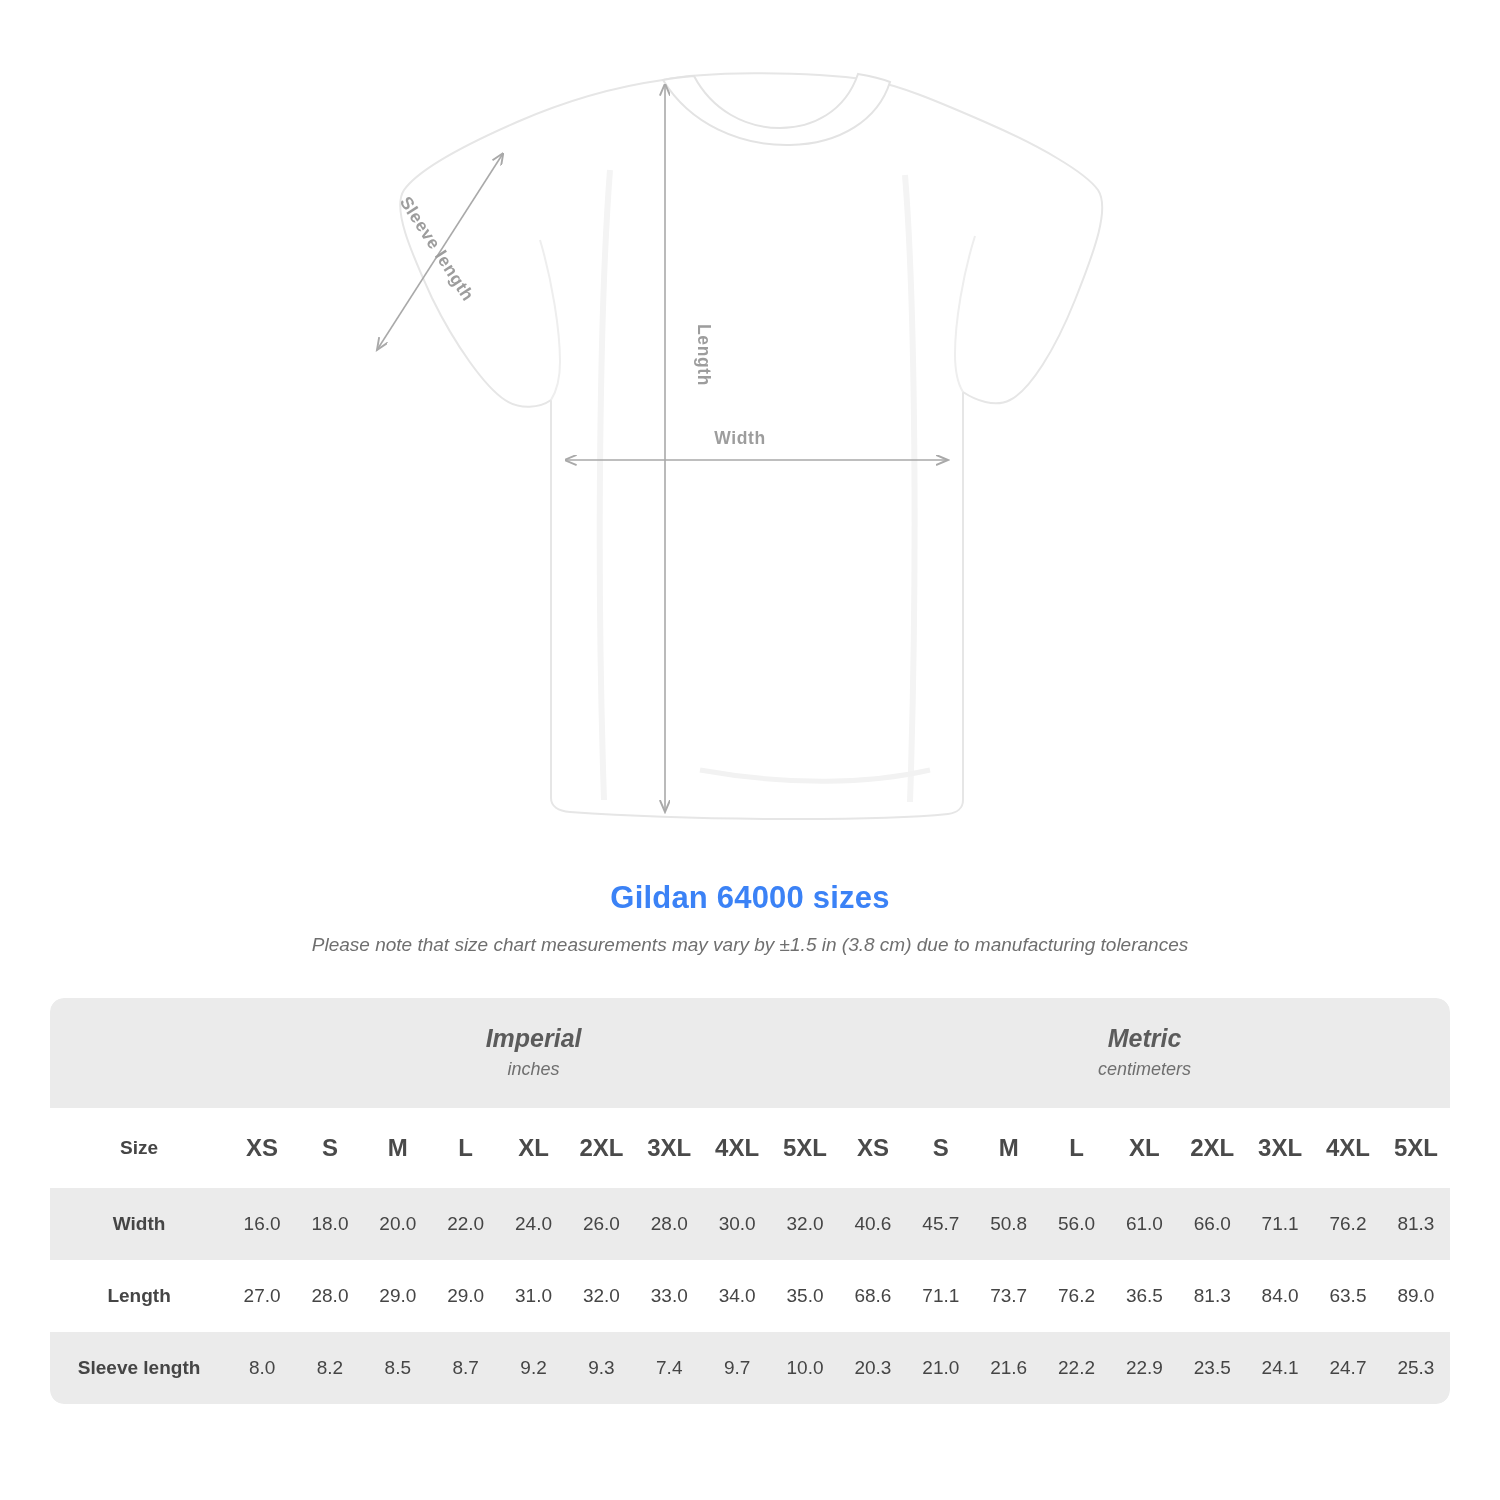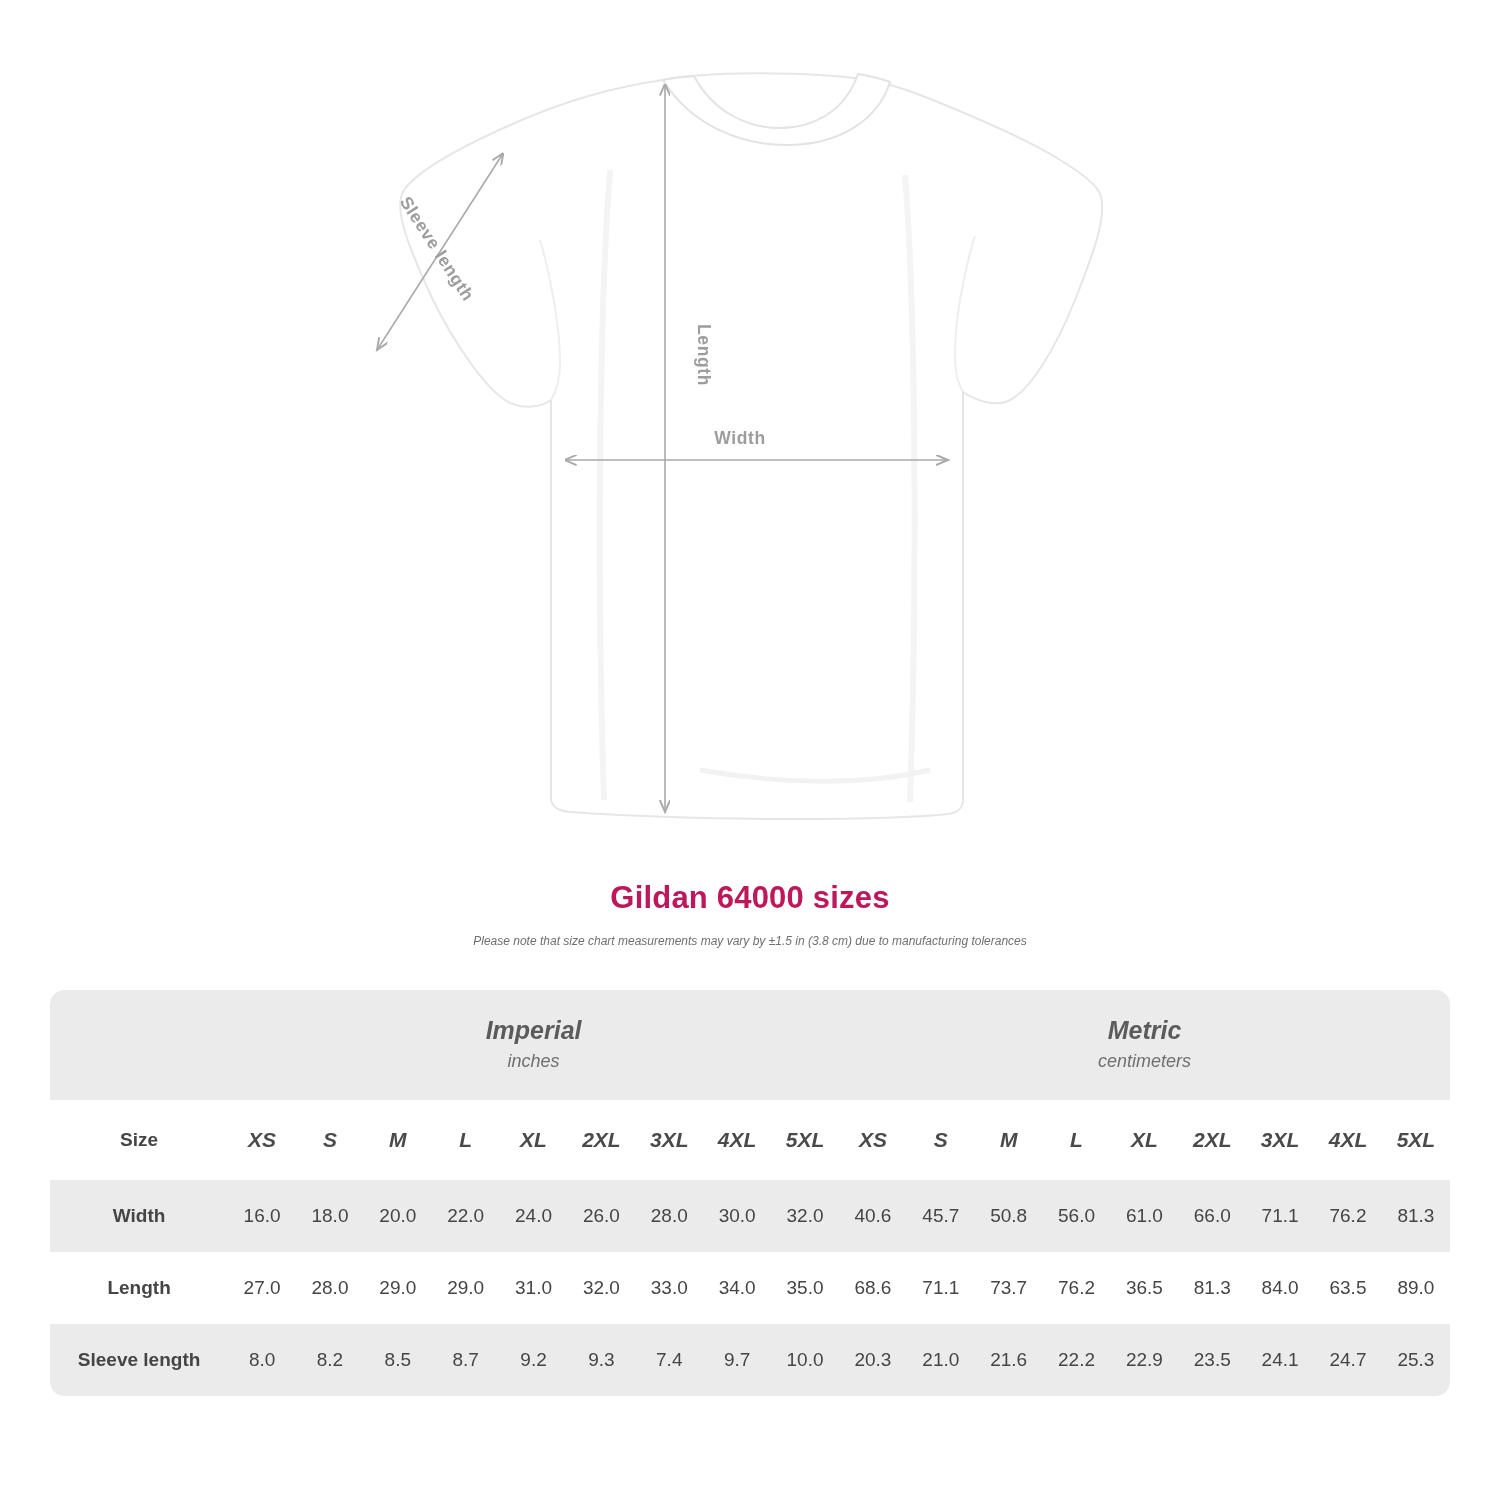--- a/index.html
+++ b/index.html
@@ -30,27 +30,27 @@
     position: absolute;
     top: 0;
     left: 0;
   }
 
   
   .chart-title {
     text-align: center;
     font-size: 31px;
     font-weight: bold;
-    color: #be185d;
+    color: #3b82f6;
     margin-top: 20px;
     letter-spacing: 0.2px;
   }
   .chart-note {
     text-align: center;
-    font-size: 12px;
+    font-size: 19px;
     font-style: italic;
     color: #6f6f6f;
     margin-top: 18px;
   }
 
   
   .table-wrap {
     margin: 42px 50px 0 50px;
     border-radius: 14px;
     overflow: hidden;
@@ -92,23 +92,22 @@
     font-weight: bold;
     color: #4a4a4a;
   }
   tr.r-size td { height: 80px; background: #ffffff; }
   tr.r-size td.row-label-cell { background: #ffffff; }
   tr.r-width td { height: 72px; background: #ebebeb; }
   tr.r-length td { height: 72px; background: #ffffff; }
   tr.r-sleeve td { height: 72px; background: #ebebeb; }
   tr.r-size td.hdr {
     font-weight: bold;
-    font-size: 21px;
+    font-size: 24px;
     color: #4a4a4a;
-    font-style: italic;
   }
   .cell-val { font-size: 19.5px; color: #4a4a4a; }
 
   
   .table-wrap table tr:first-child td:first-child { border-top-left-radius: 14px; }
   .table-wrap table tr:first-child td:last-child { border-top-right-radius: 14px; }
   .table-wrap table tr:last-child td:first-child { border-bottom-left-radius: 14px; }
   .table-wrap table tr:last-child td:last-child { border-bottom-right-radius: 14px; }
 
   .col-label { width: 178px; }

